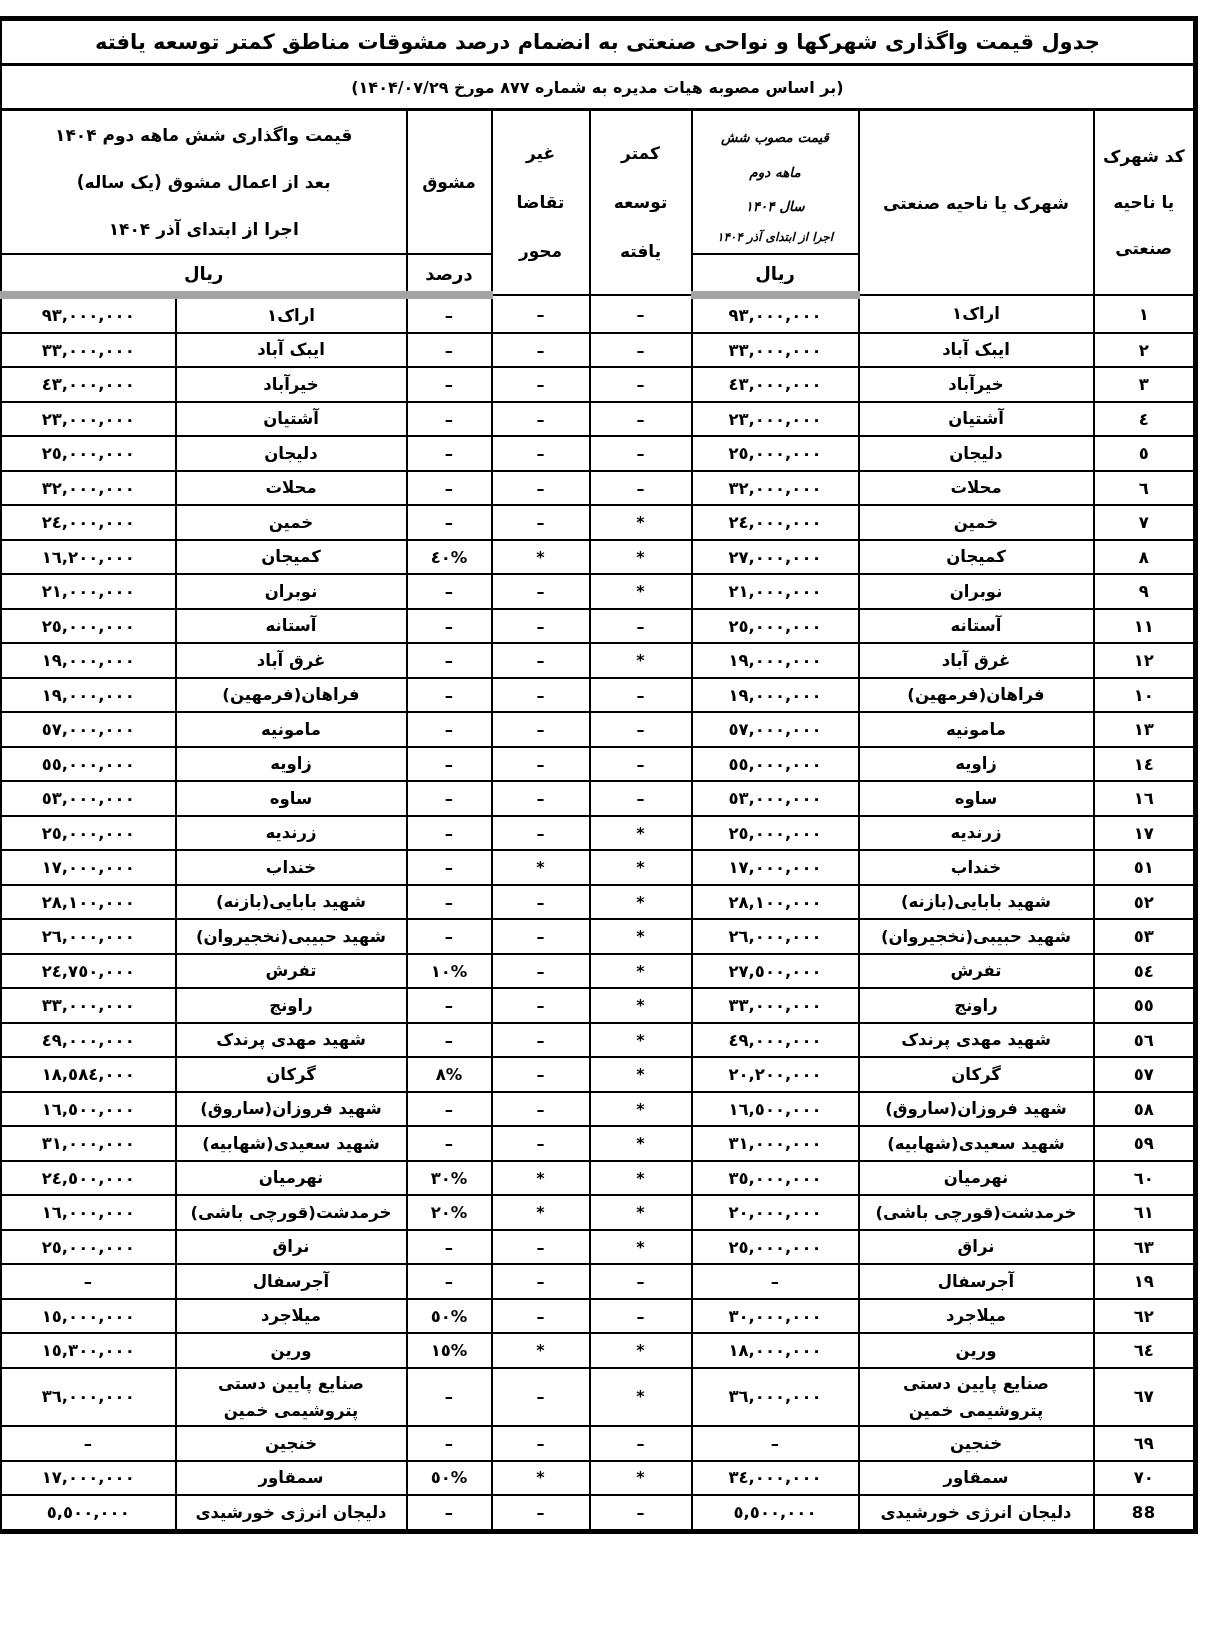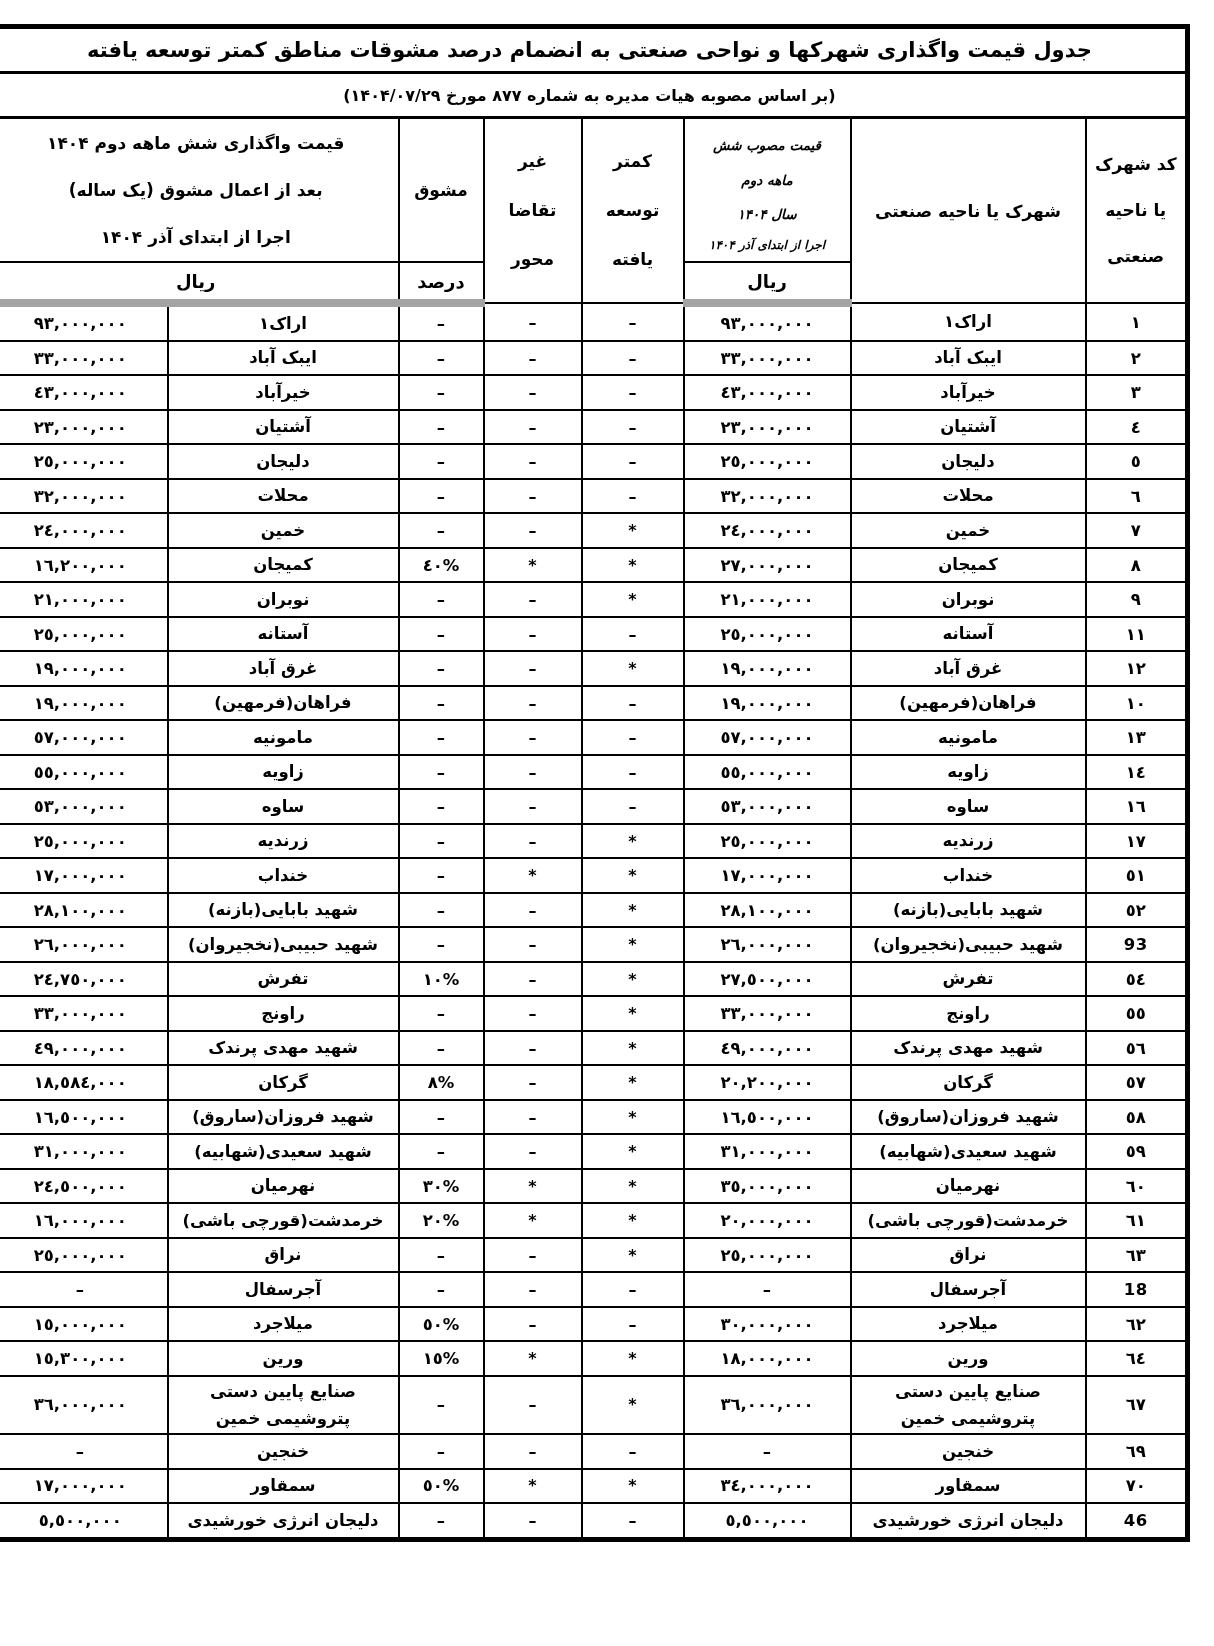--- a/index.html
+++ b/index.html
@@ -3,21 +3,21 @@
 <meta charset="utf-8">
 <style>
   html,body{margin:0;padding:0;background:#fff;}
   body{
     width:1214px;
     font-family:"DejaVu Sans",sans-serif;
     font-weight:bold;
     color:#000;
     direction:rtl;
   }
-  .page{padding:24px;}
+  .page{padding:16px;}
   table.doc{
     width:1196px;
     border-collapse:collapse;
     table-layout:fixed;
     direction:rtl;
     border:5px solid #000;
   }
   td,th{
     border:2px solid #000;
     text-align:center;
@@ -284,21 +284,21 @@
           <td class="num">٥٢</td>
           <td class="name">شهید بابایی(بازنه)</td>
           <td class="num">٢٨,١٠٠,٠٠٠</td>
           <td class="mark">*</td>
           <td class="mark">–</td>
           <td class="num">–</td>
           <td class="name">شهید بابایی(بازنه)</td>
           <td class="num">٢٨,١٠٠,٠٠٠</td>
         </tr>
         <tr>
-          <td class="num">93</td>
+          <td class="num">٥٣</td>
           <td class="name">شهید حبیبی(نخجیروان)</td>
           <td class="num">٢٦,٠٠٠,٠٠٠</td>
           <td class="mark">*</td>
           <td class="mark">–</td>
           <td class="num">–</td>
           <td class="name">شهید حبیبی(نخجیروان)</td>
           <td class="num">٢٦,٠٠٠,٠٠٠</td>
         </tr>
         <tr>
           <td class="num">٥٤</td>
@@ -384,21 +384,21 @@
           <td class="num">٦٣</td>
           <td class="name">نراق</td>
           <td class="num">٢٥,٠٠٠,٠٠٠</td>
           <td class="mark">*</td>
           <td class="mark">–</td>
           <td class="num">–</td>
           <td class="name">نراق</td>
           <td class="num">٢٥,٠٠٠,٠٠٠</td>
         </tr>
         <tr>
-          <td class="num">18</td>
+          <td class="num">١٩</td>
           <td class="name">آجرسفال</td>
           <td class="num">–</td>
           <td class="mark">–</td>
           <td class="mark">–</td>
           <td class="num">–</td>
           <td class="name">آجرسفال</td>
           <td class="num">–</td>
         </tr>
         <tr>
           <td class="num">٦٢</td>
@@ -444,21 +444,21 @@
           <td class="num">٧٠</td>
           <td class="name">سمقاور</td>
           <td class="num">٣٤,٠٠٠,٠٠٠</td>
           <td class="mark">*</td>
           <td class="mark">*</td>
           <td class="num">٥٠%</td>
           <td class="name">سمقاور</td>
           <td class="num">١٧,٠٠٠,٠٠٠</td>
         </tr>
         <tr>
-          <td class="num">46</td>
+          <td class="num">88</td>
           <td class="name">دلیجان انرژی خورشیدی</td>
           <td class="num">٥,٥٠٠,٠٠٠</td>
           <td class="mark">–</td>
           <td class="mark">–</td>
           <td class="num">–</td>
           <td class="name">دلیجان انرژی خورشیدی</td>
           <td class="num">٥,٥٠٠,٠٠٠</td>
         </tr>
       </tbody>
   </table>

